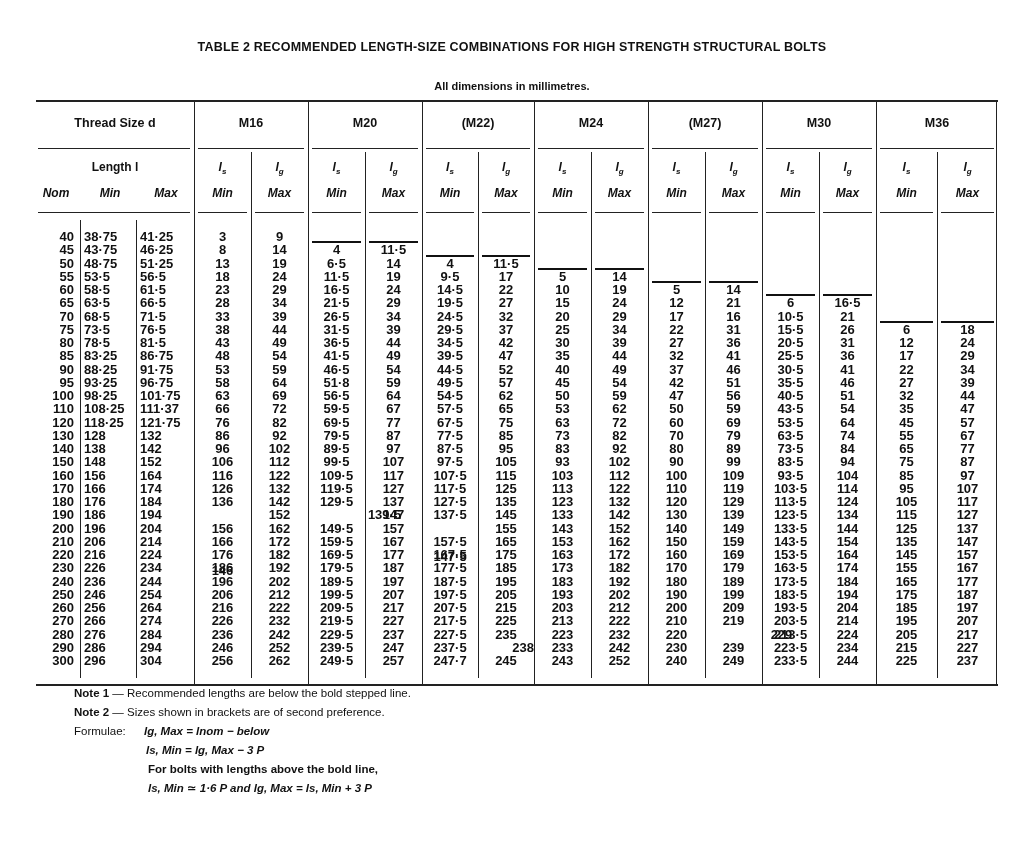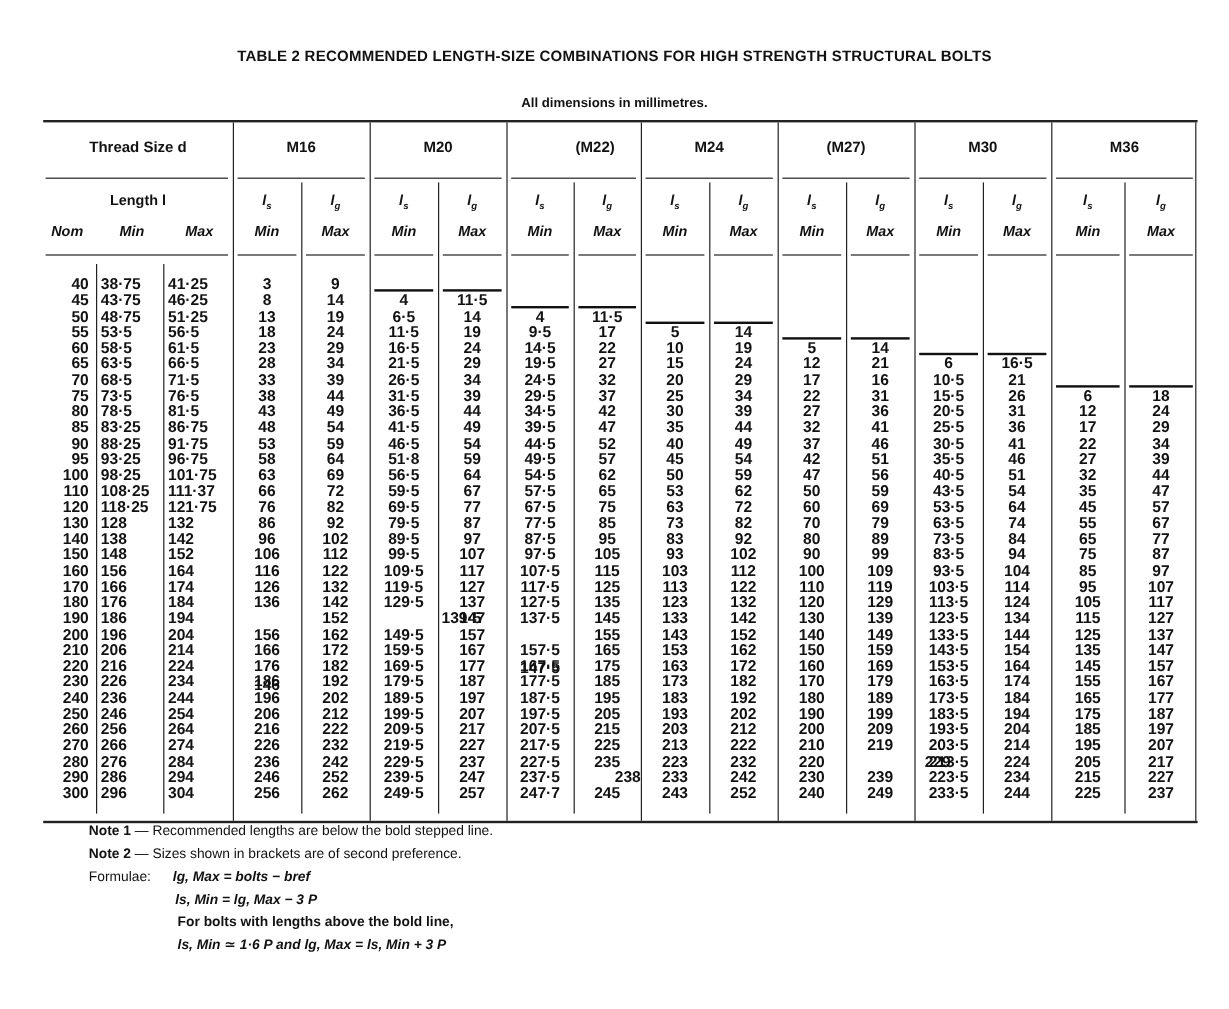--- a/index.html
+++ b/index.html
@@ -211,21 +211,21 @@
     <div class="cell center" style="left:329px;width:57px;top:432.75px;">167</div>
     <div class="cell center" style="left:329px;width:57px;top:446px;">177</div>
     <div class="cell center" style="left:329px;width:57px;top:459.25px;">187</div>
     <div class="cell center" style="left:329px;width:57px;top:472.5px;">197</div>
     <div class="cell center" style="left:329px;width:57px;top:485.75px;">207</div>
     <div class="cell center" style="left:329px;width:57px;top:499px;">217</div>
     <div class="cell center" style="left:329px;width:57px;top:512.25px;">227</div>
     <div class="cell center" style="left:329px;width:57px;top:525.5px;">237</div>
     <div class="cell center" style="left:329px;width:57px;top:538.75px;">247</div>
     <div class="cell center" style="left:329px;width:57px;top:552px;">257</div>
-    <div class="hdr" style="left:386px;width:112px;top:14px;padding-left:18px;">(M22)</div>
+    <div class="hdr" style="left:386px;width:112px;top:14px;">(M22)</div>
     <div class="hseg" style="left:390px;width:104px;top:46px;"></div>
     <div class="vline sub" style="left:442px;bottom:6px;"></div>
     <div class="sub-hdr" style="left:386px;width:56px;top:58px;"><span>l</span><sub>s</sub></div>
     <div class="sub-hdr" style="left:442px;width:56px;top:58px;"><span>l</span><sub>g</sub></div>
     <div class="sub-hdr" style="left:386px;width:56px;top:84px;">Min</div>
     <div class="sub-hdr" style="left:442px;width:56px;top:84px;">Max</div>
     <div class="hseg" style="left:390px;width:48px;top:110px;"></div>
     <div class="hseg" style="left:446px;width:48px;top:110px;"></div>
     <div class="step" style="left:390px;width:48px;top:152.5px;"></div>
     <div class="step" style="left:446px;width:48px;top:152.5px;"></div>
@@ -658,17 +658,17 @@
     <div class="cell left" style="left:104px;top:499px;">264</div>
     <div class="cell left" style="left:104px;top:512.25px;">274</div>
     <div class="cell left" style="left:104px;top:525.5px;">284</div>
     <div class="cell left" style="left:104px;top:538.75px;">294</div>
     <div class="cell left" style="left:104px;top:552px;">304</div>
   </div>
 
 <div class="notes">
   <div><span class="lbl">Note 1</span><span> — Recommended lengths are below the bold stepped line.</span></div>
   <div><span class="lbl">Note 2</span><span> — Sizes shown in brackets are of second preference.</span></div>
-  <div><span style="display:inline-block;width:70px;">Formulae:</span><span class="formula">lg, Max = bolts − bref</span></div>
+  <div><span style="display:inline-block;width:70px;">Formulae:</span><span class="formula">lg, Max = lnom − below</span></div>
   <div class="indent1 formula">ls, Min = lg, Max − 3 P</div>
   <div class="indent2">For bolts with lengths above the bold line,</div>
   <div class="indent2 formula">ls, Min ≃ 1·6 P and lg, Max = ls, Min + 3 P</div>
 </div>
 
 </body></html>

